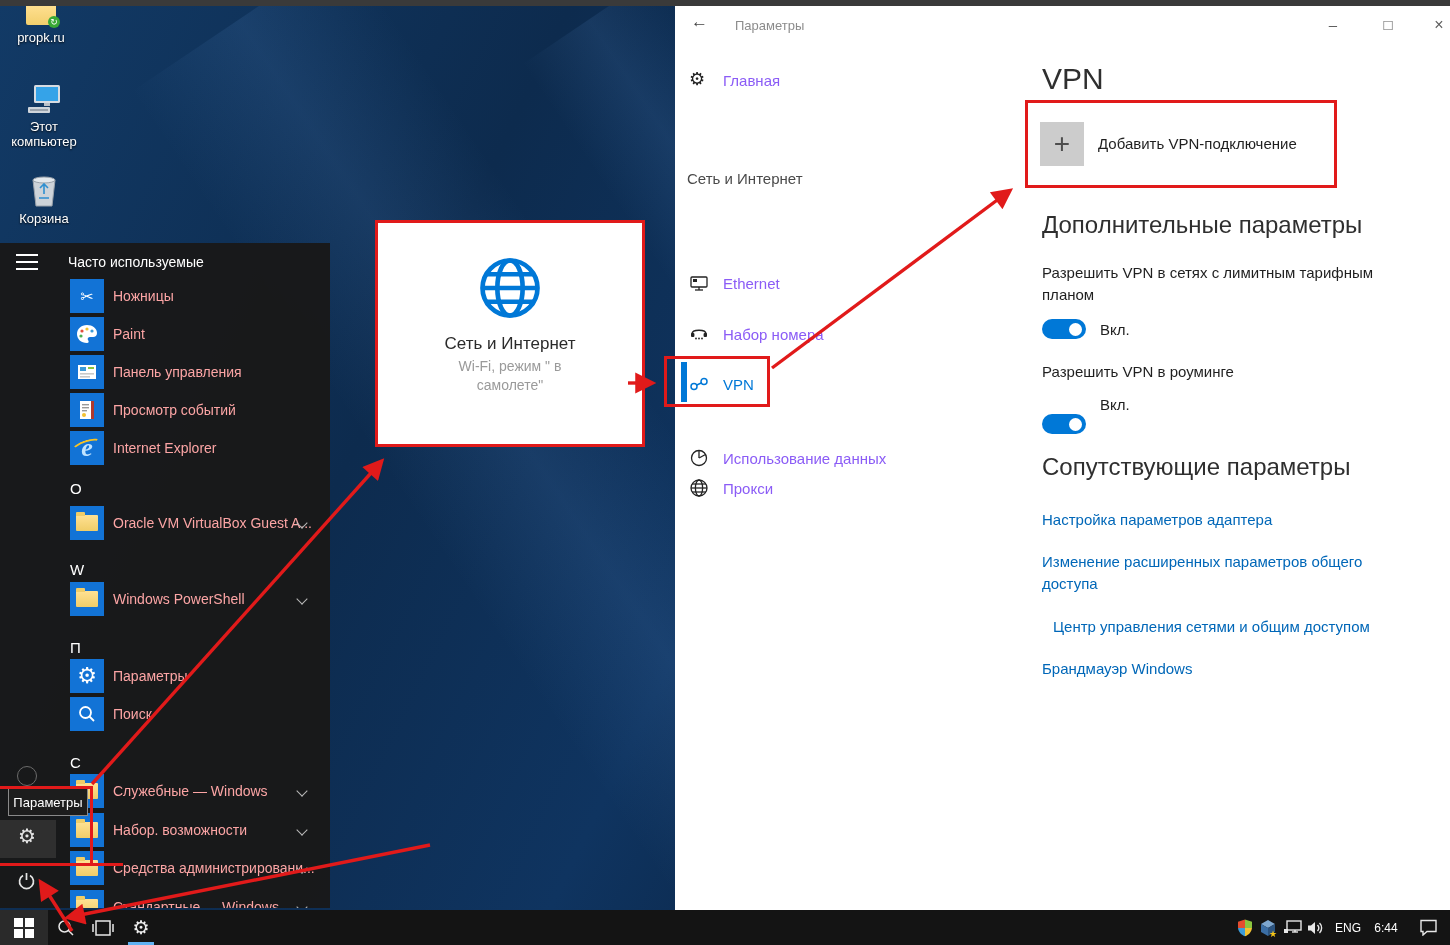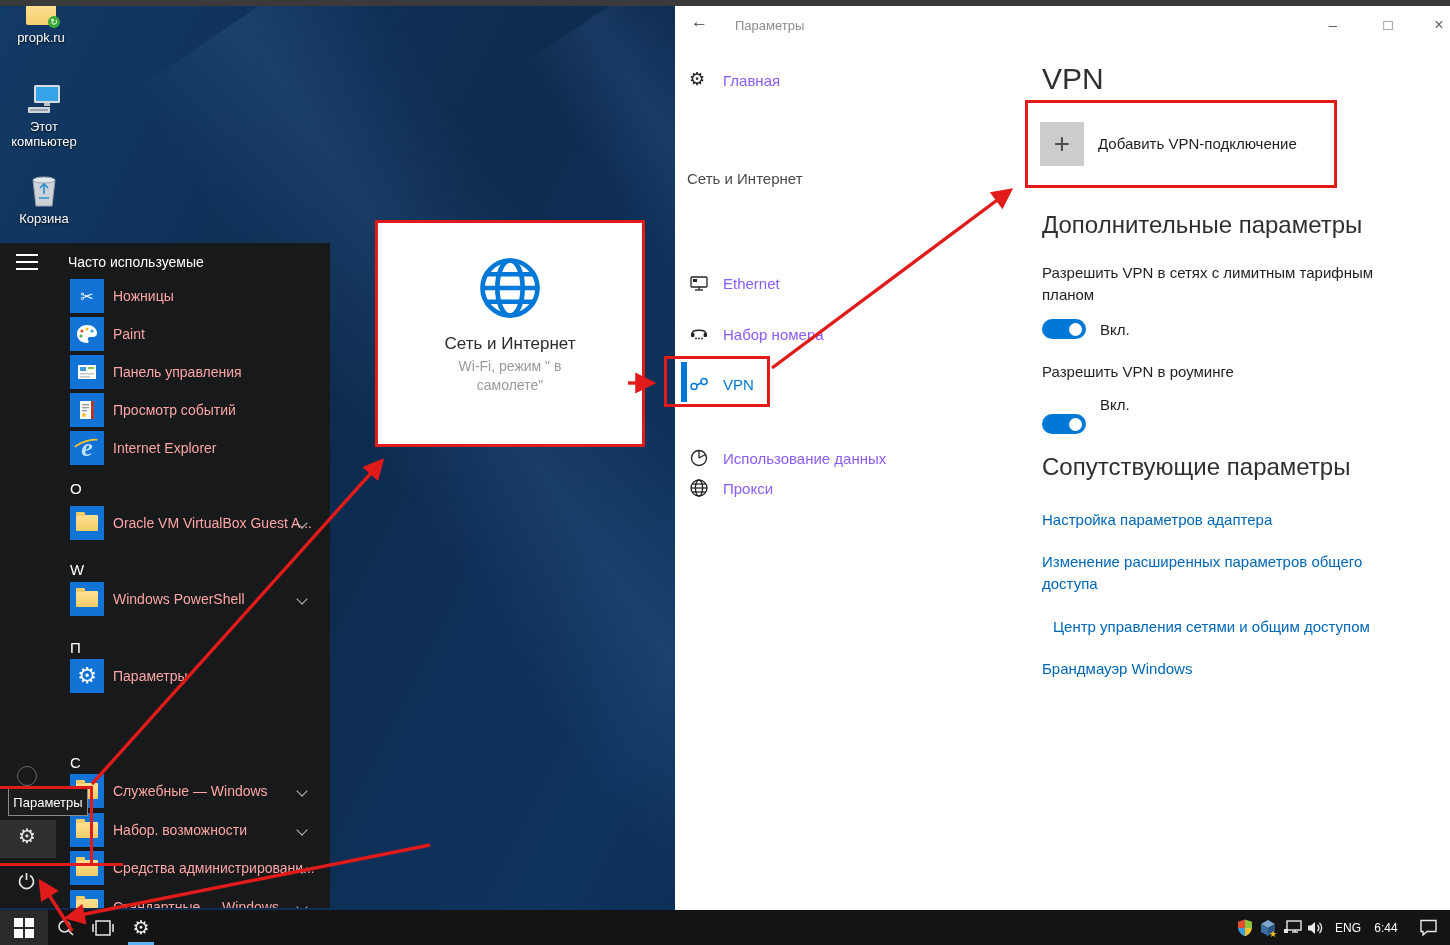--- a/index.html
+++ b/index.html
@@ -179,20 +179,29 @@
           <div class="sfold"></div>
         </div>
       <div class="sm-lbl">Windows PowerShell</div>
       <div class="chev"></div>
     </div>
 
     <div class="abs letter" style="top:396px;">П</div>
     <div class="sm-row" style="top:414px;">
       <div class="tile34" style="font-size:22px;">⚙</div>
       <div class="sm-lbl">Параметры</div>
+    </div>
+    <div class="sm-row" style="top:452px;">
+      <div class="tile34">
+        <svg width="18" height="18" viewBox="0 0 18 18">
+            <circle cx="7.5" cy="7.5" r="5.5" fill="none" stroke="#fff" stroke-width="1.8"></circle>
+            <line x1="11.5" y1="11.5" x2="16" y2="16" stroke="#fff" stroke-width="1.8"></line>
+          </svg>
+      </div>
+      <div class="sm-lbl">Поиск</div>
     </div>
 
     <div class="abs letter" style="top:511px;">C</div>
     <div class="sm-row" style="top:529px;">
       <div class="tile34">
           <div class="sfold"></div>
         </div>
       <div class="sm-lbl">Служебные — Windows</div>
       <div class="chev"></div>
     </div>

